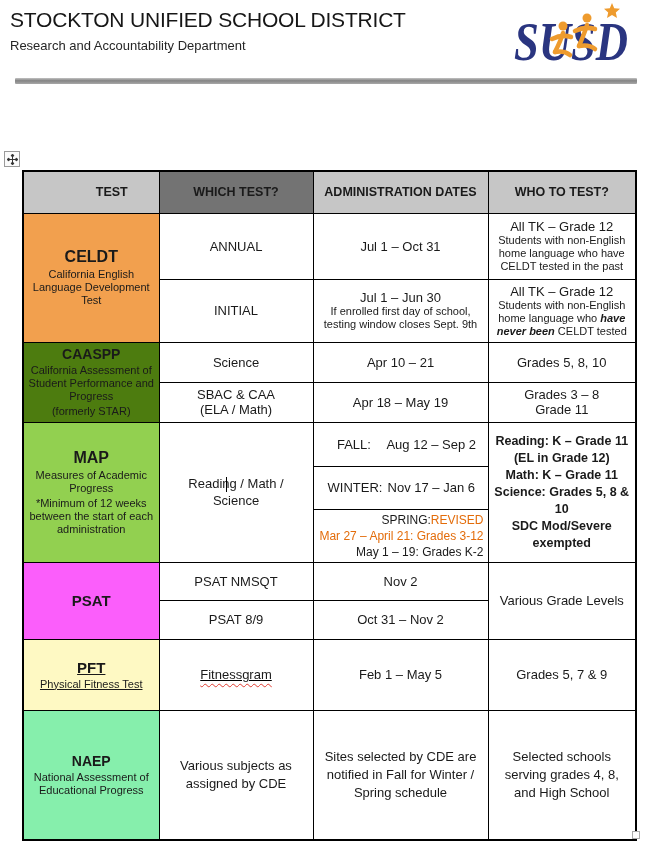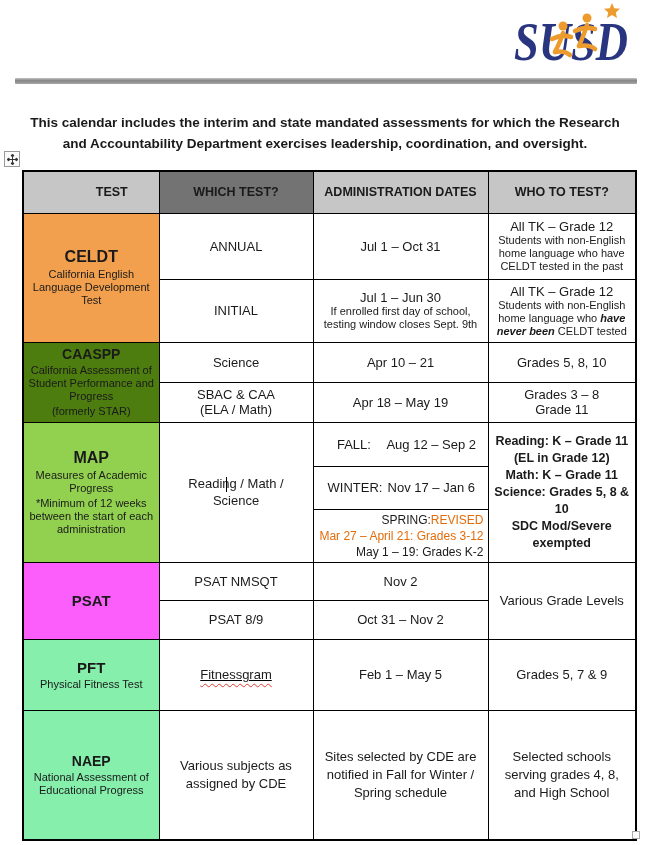--- a/index.html
+++ b/index.html
@@ -51,39 +51,42 @@
   .who-lines div { font-weight:700; font-size:12.5px; line-height:17px; }
   .u-solid { text-decoration:underline; text-decoration-color:#000; }
   .squiggle { text-decoration:underline wavy #e03c31; text-decoration-thickness:1px;
               text-underline-offset:4px; }
 </style>
 </head>
 <body>
 
 <div class="page">
 
+  <div class="letterhead">
+    <div class="district-title">STOCKTON UNIFIED SCHOOL DISTRICT</div>
+    <div class="department">Research and Accountability Department</div>
+  </div>
 
   <svg class="logo" viewBox="0 0 122 74" xmlns="http://www.w3.org/2000/svg">
     <polygon points="100,1 102.2,6.2 108,6.8 103.8,10.4 105,16 100,13 95,16 96.2,10.4 92,6.8 97.8,6.2" fill="#EE9B2E"></polygon>
     <text x="2" y="58" textLength="114" lengthAdjust="spacingAndGlyphs" font-family="'Liberation Serif','DejaVu Serif',serif" font-style="italic" font-weight="bold" font-size="54" fill="#2A3580">SUSD</text>
     <g stroke="#EE9B2E" stroke-width="4.5" fill="none" stroke-linecap="round">
       <circle cx="51" cy="24" r="4.5" fill="#EE9B2E" stroke="none"></circle>
       <path d="M43,50 Q49,38 51,31"></path>
       <path d="M40,37 Q50,32 59,35"></path>
       <path d="M43,50 Q52,48 58,53"></path>
       <circle cx="75" cy="16" r="4.5" fill="#EE9B2E" stroke="none"></circle>
       <path d="M67,44 Q73,30 75,23"></path>
       <path d="M63,29 Q73,24 83,27"></path>
       <path d="M67,44 Q77,42 83,47"></path>
     </g>
   </svg>
 
   <div class="divider"></div>
 
-  <div class="cal-desc">This calendar includes the interim and state mandated assessments for which the Research and Accountability Department exercises leadership, coordination, and oversight.</div>
 
   <div class="move-handle">
     <svg width="11" height="11" viewBox="0 0 11 11">
       <g stroke="#333" stroke-width="1" fill="#333">
         <line x1="5.5" y1="1.5" x2="5.5" y2="9.5"></line>
         <line x1="1.5" y1="5.5" x2="9.5" y2="5.5"></line>
         <polygon points="5.5,0 4,2 7,2"></polygon>
           <polygon points="5.5,11 4,9 7,9"></polygon>
         <polygon points="0,5.5 2,4 2,7"></polygon>
           <polygon points="11,5.5 9,4 9,7"></polygon>
@@ -222,21 +225,21 @@
     <tr style="height:39px">
       <td>
         <span class="cell-main">PSAT 8/9</span>
       </td>
       <td>
         <span class="cell-main">Oct 31 – Nov 2</span>
       </td>
     </tr>
 
     <tr style="height:71px">
-      <td class="testcell" style="background-color: #86efac;">
+      <td class="testcell" style="background-color: #fef9c3; text-decoration: underline;">
         <div class="test-name" style="font-size:15px">PFT</div>
         <div class="test-sub">Physical Fitness Test</div>
       </td>
       <td>
         <span class="cell-main u-solid"><span class="squiggle">Fitnessgram</span></span>
       </td>
       <td>
         <span class="cell-main">Feb 1 – May 5</span>
       </td>
       <td>

